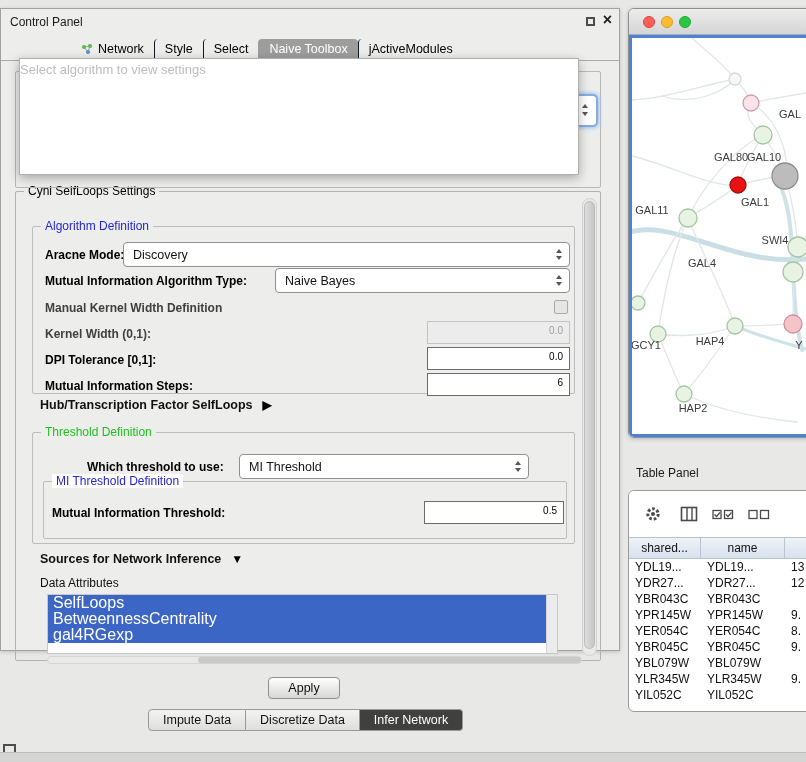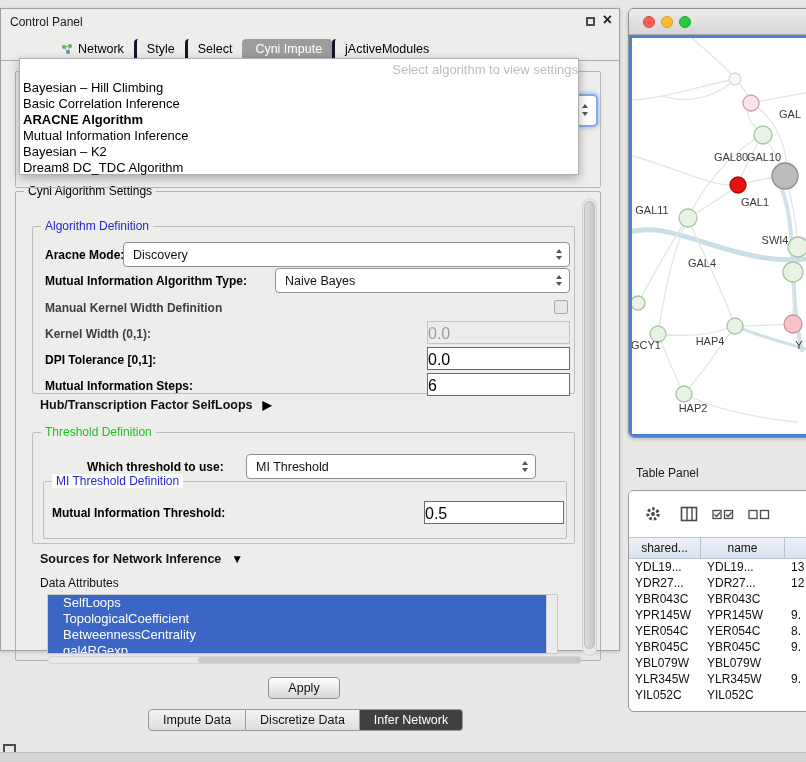--- a/index.html
+++ b/index.html
@@ -5,68 +5,68 @@
   *{box-sizing:border-box;margin:0;padding:0}
   html,body{width:806px;height:762px}
   body{position:relative;overflow:hidden;background:#e8e8e6;font-family:"Liberation Sans",sans-serif;font-size:12px;color:#111}
   .a{position:absolute}
 
   
   #cpanel{left:0;top:8px;width:620px;height:643px;background:#ededec;border:1px solid #a2a2a2;border-radius:0;box-shadow:0 1px 4px rgba(0,0,0,.18)}
   #cpanel-title{left:9px;top:6px;font-size:12px;color:#1a1a1a}
   #cp-float{right:24px;top:8px;width:9px;height:9px;border:2px solid #4c4c4c;background:transparent}
   #cp-close{right:7px;top:3px;font-size:16px;font-weight:bold;color:#222;line-height:16px}
-  #tabbar{left:0;right:0;top:30px;height:22px;border-bottom:1px solid #ababab;display:flex;align-items:flex-end;padding-left:50px}
+  #tabbar{left:0;right:0;top:30px;height:22px;border-bottom:1px solid #ababab;display:flex;align-items:flex-end;padding-left:70px}
   .tab{display:flex;align-items:center;gap:5px;padding:3px 10px 4px;font-size:12.5px;color:#000;border-radius:4px 4px 0 0;white-space:nowrap}
-  .tab + .tab{border-left:3px solid #0f172a}
+  .tab + .tab{border-left:1px solid #0f172a}
   .tab.sel{background:#9d9d9d;color:#fff;border-left-color:transparent}
   .tabicon{width:12px;height:12px}
 
   
   #hidden-group{left:14px;top:62px;width:586px;height:117px;border:1px solid #b8b8b8;border-radius:2px;z-index:1}
   #combo-frag{position:absolute;right:2px;top:22px;width:38px;height:33px;background:#fff;border:2px solid #87ace1;border-radius:5px;box-shadow:0 0 4px 1px #9fc0ea}
   #combo-frag .arr{position:absolute;right:8px;top:8px;display:flex;flex-direction:column;gap:4px}
 
   
   #popup{left:18px;top:49px;width:560px;height:117px;background:#fff;border:1px solid #b0b0b0;box-shadow:0 3px 10px rgba(0,0,0,.3);z-index:40;padding-top:2px}
-  #popup-placeholder{text-align:right;color:#bdbdbd;font-size:13px;height:19px;line-height:17px}
+  #popup-placeholder{text-align:left;color:#bdbdbd;font-size:13px;height:19px;line-height:17px}
   .popup-item{font-size:13px;line-height:16px;padding-left:3px;color:#000;white-space:nowrap}
   .popup-item.bold{font-weight:bold}
 
   
   #settings{left:14px;top:182px;width:586px;height:470px;border:1px solid #b2b2b2;border-radius:2px}
   .legend{position:absolute;top:-8px;left:8px;background:#ededec;padding:0 4px;font-size:12px;white-space:nowrap}
   .lg-black{color:#000}
   .lg-blue{color:var(--section-title-blue)}
   .lg-green{color:var(--section-title-green)}
   #settings-scroll{right:3px;top:6px;width:15px;height:458px;background:#e9e9e9;border:1px solid #d2d2d2;border-radius:8px}
   #settings-thumb{position:absolute;left:1px;right:1px;top:2px;height:448px;background:linear-gradient(90deg,#dedede,#c6c6c6);border:1px solid #bdbdbd;border-radius:7px}
 
   #algo-def{left:16px;top:34px;width:543px;height:168px;border:1px solid #bdbdbd;border-radius:2px}
   .flabel{position:absolute;font-weight:bold;font-size:12px;white-space:nowrap;color:#000}
   .flabel.dis{color:#404040}
   .combo{position:absolute;height:25px;background:#fff;border:1px solid #8f8f8f;border-radius:4px;display:flex;align-items:center;padding-left:9px;font-size:12.5px}
   .combo .arr{position:absolute;right:7px;top:6px;display:flex;flex-direction:column;gap:3px}
   .tri-up{width:0;height:0;border-left:3.5px solid transparent;border-right:3.5px solid transparent;border-bottom:4.5px solid #555}
   .tri-dn{width:0;height:0;border-left:3.5px solid transparent;border-right:3.5px solid transparent;border-top:4.5px solid #555}
-  .field{position:absolute;height:23px;background:#fff;border:1px solid #6b6b6b;font-size:16px;padding:3px 6px 0 0;color:#000}
+  .field{position:absolute;height:23px;background:#fff;border:1px solid #6b6b6b;font-size:10px;text-align:right;padding:3px 6px 0 0;color:#000}
   .field.dis{background:#ececec;border-color:#c3c3c3;color:#9d9d9d}
   .checkbox{position:absolute;width:14px;height:14px;background:#e6e6e6;border:1px solid #ababab;border-radius:2px}
 
   #hub-row{left:24px;top:206px;font-weight:bold;font-size:12.5px}
   .exp-arrow{margin-left:10px;font-size:12px;color:#000}
 
   #threshold{left:16px;top:240px;width:543px;height:112px;border:1px solid #bdbdbd;border-radius:2px}
   #mi-group{position:absolute;left:10px;top:48px;width:524px;height:58px;border:1px solid #bdbdbd;border-radius:2px}
   #mi-group .legend{background:#ffffff}
 
   #sources-row{left:24px;top:360px;font-weight:bold;font-size:12.5px}
   #attrs-label{left:24px;top:384px;font-weight:normal;font-size:12px}
   #attr-list{left:31px;top:402px;width:511px;height:60px;background:#fff;border:1px solid #c8c8c8;overflow:hidden}
-  .attr-item{height:16px;line-height:16px;font-size:13px;padding-left:15px;color:#fff;background:var(--list-selection-blue);width:calc(100% - 11px);white-space:nowrap}
+  .attr-item{height:16px;line-height:16px;font-size:16px;padding-left:5px;color:#fff;background:var(--list-selection-blue);width:calc(100% - 11px);white-space:nowrap}
   #attr-scroll{position:absolute;right:0;top:0;width:11px;height:100%;background:#ececec;border-left:1px solid #d5d5d5}
   #hscroll{left:31px;top:464px;width:535px;height:8px;background:#eaeaea;border:1px solid #d5d5d5;border-radius:4px}
   #hscroll-thumb{position:absolute;left:150px;top:0;bottom:0;width:383px;background:#c9c9c9;border-radius:4px}
 
   #apply-btn{left:267px;top:668px;width:72px;height:22px;border:1px solid #8f8f8f;border-radius:4px;background:linear-gradient(#fefefe,#d7d7d7);text-align:center;line-height:20px;font-size:12.5px}
 
   #bottom-tabs{left:147px;top:700px;height:22px;display:flex}
   .seg{border:1px solid #999;border-left-width:0;padding:0 14px;line-height:20px;font-size:12.5px;background:linear-gradient(#f3f3f3,#dedede);white-space:nowrap}
   .seg:first-child{border-left-width:1px;border-radius:4px 0 0 4px}
   .seg:last-child{border-radius:0 4px 4px 0}
@@ -116,50 +116,42 @@
         </svg>
         <span>Network</span>
       </div>
       <div class="tab">
         <span>Style</span>
       </div>
       <div class="tab">
         <span>Select</span>
       </div>
       <div class="tab sel">
-        <span>Cyni Impute</span>
+        <span>Naive Toolbox</span>
       </div>
       <div class="tab">
         <span>jActiveModules</span>
       </div>
     </div>
 
   <div class="a" id="hidden-group">
     <div id="combo-frag">
       <span class="arr">
           <span class="tri-up"></span>
           <span class="tri-dn"></span>
         </span>
     </div>
   </div>
 
   <div class="a" id="popup">
     <div id="popup-placeholder">Select algorithm to view settings</div>
-    <div id="popup-items">
-        <div class="popup-item">Bayesian – Hill Climbing</div>
-        <div class="popup-item">Basic Correlation Inference</div>
-        <div class="popup-item bold">ARACNE Algorithm</div>
-        <div class="popup-item">Mutual Information Inference</div>
-        <div class="popup-item">Bayesian – K2</div>
-        <div class="popup-item">Dream8 DC_TDC Algorithm</div>
-      </div>
   </div>
 
   <div class="a" id="settings">
-    <div class="legend lg-black">Cyni Algorithm Settings</div>
+    <div class="legend lg-black">Cyni SelfLoops Settings</div>
 
     <div class="a" id="algo-def">
       <div class="legend lg-blue">Algorithm Definition</div>
 
       <div class="flabel" style="left:12px;top:21px">Aracne Mode:</div>
       <div class="combo" style="left:90px;top:15px;width:447px">
         <span>Discovery</span>
         <span class="arr">
             <span class="tri-up"></span>
             <span class="tri-dn"></span>
@@ -189,21 +181,21 @@
     </div>
 
     <div class="a" id="hub-row">
       <span>Hub/Transcription Factor SelfLoops</span><span class="exp-arrow">▶</span>
     </div>
 
     <div class="a" id="threshold">
       <div class="legend lg-green">Threshold Definition</div>
 
       <div class="flabel" style="left:54px;top:27px">Which threshold to use:</div>
-      <div class="combo" style="left:213px;top:21px;width:290px">
+      <div class="combo" style="left:206px;top:21px;width:290px">
         <span>MI Threshold</span>
         <span class="arr">
             <span class="tri-up"></span>
             <span class="tri-dn"></span>
           </span>
       </div>
 
       <div id="mi-group">
         <div class="legend lg-blue">MI Threshold Definition</div>
         <div class="flabel" style="left:8px;top:24px">Mutual Information Threshold:</div>
@@ -212,21 +204,20 @@
     </div>
 
     <div class="a" id="sources-row">
       <span>Sources for Network Inference</span><span class="exp-arrow">▼</span>
     </div>
     <div class="a" id="attrs-label">Data Attributes</div>
 
     <div class="a" id="attr-list">
       <div id="attr-scroll"></div>
     <div class="attr-item">SelfLoops</div>
-        <div class="attr-item">TopologicalCoefficient</div>
         <div class="attr-item">BetweennessCentrality</div>
         <div class="attr-item">gal4RGexp</div>
       </div>
     <div class="a" id="hscroll">
       <div id="hscroll-thumb"></div>
     </div>
 
     <div class="a" id="settings-scroll">
       <div id="settings-thumb"></div>
     </div>

